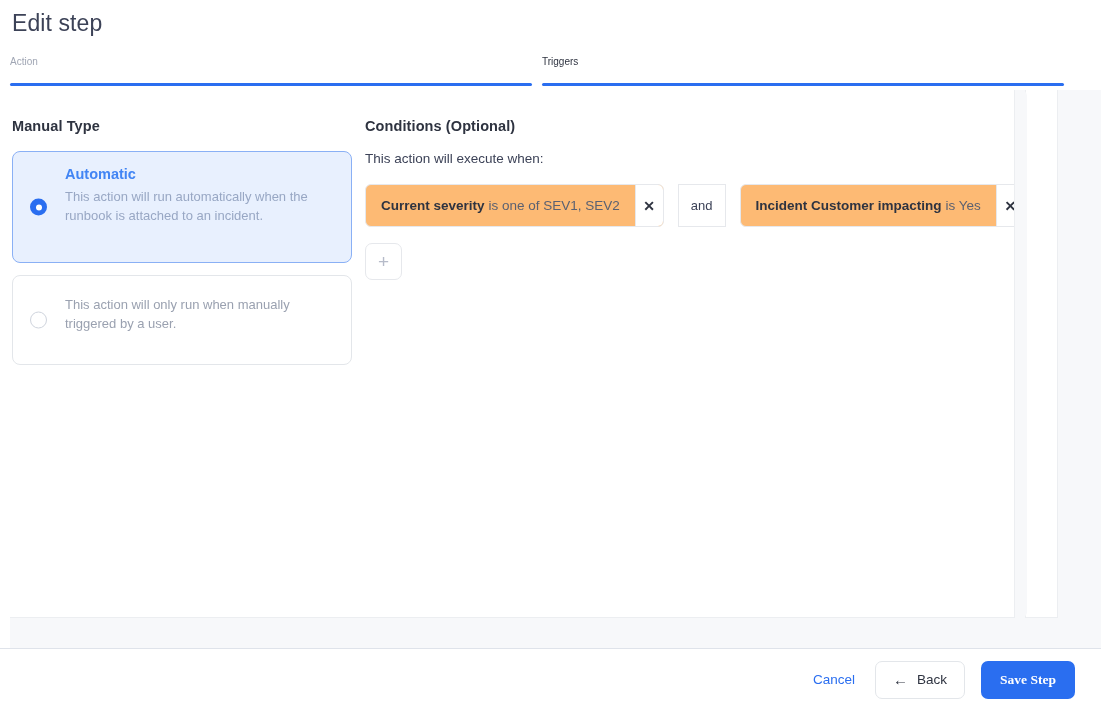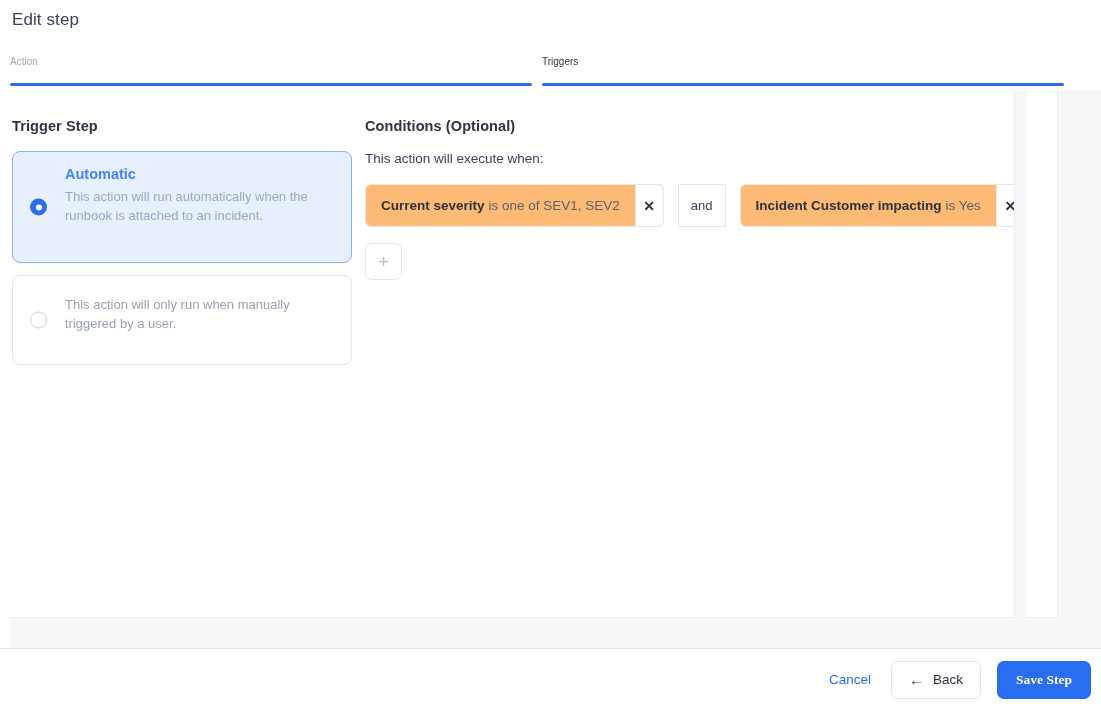--- a/index.html
+++ b/index.html
@@ -18,21 +18,21 @@
     background: #ffffff;
     border-radius: 14px 0 0 14px;
     overflow: hidden;
   }
 
   
   .modal-title {
     position: absolute;
     left: 12px;
     top: 10px;
-    font-size: 17px;
+    font-size: 23px;
     font-weight: 400;
     color: #3c4257;
     letter-spacing: 0.1px;
   }
 
   
   .tabs {
     position: absolute;
     left: 10px;
     top: 56px;
@@ -264,21 +264,21 @@
     position: absolute;
     left: 0;
     top: 649px;
     width: 1101px;
     height: 61px;
     background: #ffffff;
     display: flex;
     align-items: center;
     justify-content: flex-end;
     gap: 16px;
-    padding-right: 10px;
+    padding-right: 26px;
   }
   .btn-cancel {
     font-size: 13.5px;
     color: #2a6ef0;
     background: none;
     border: none;
     cursor: pointer;
     padding: 6px 4px;
     font-family: inherit;
   }
@@ -323,21 +323,21 @@
     </div>
     <div class="tab tab-triggers">
       <span class="tab-label-triggers">Triggers</span>
     </div>
   </div>
 
   <div class="body-outer">
     <div class="body-inner">
 
       <div class="col-left">
-        <div class="section-heading">Trigger Step</div>
+        <div class="section-heading">Manual Type</div>
 
         <div class="radio-card selected">
           <span class="radio-dot"></span>
           <div class="radio-title">Automatic</div>
           <div class="radio-desc">This action will run automatically when the runbook is attached to an incident.</div>
         </div>
 
         <div class="radio-card">
           <span class="radio-dot"></span>
           <div class="radio-desc">This action will only run when manually triggered by a user.</div>

